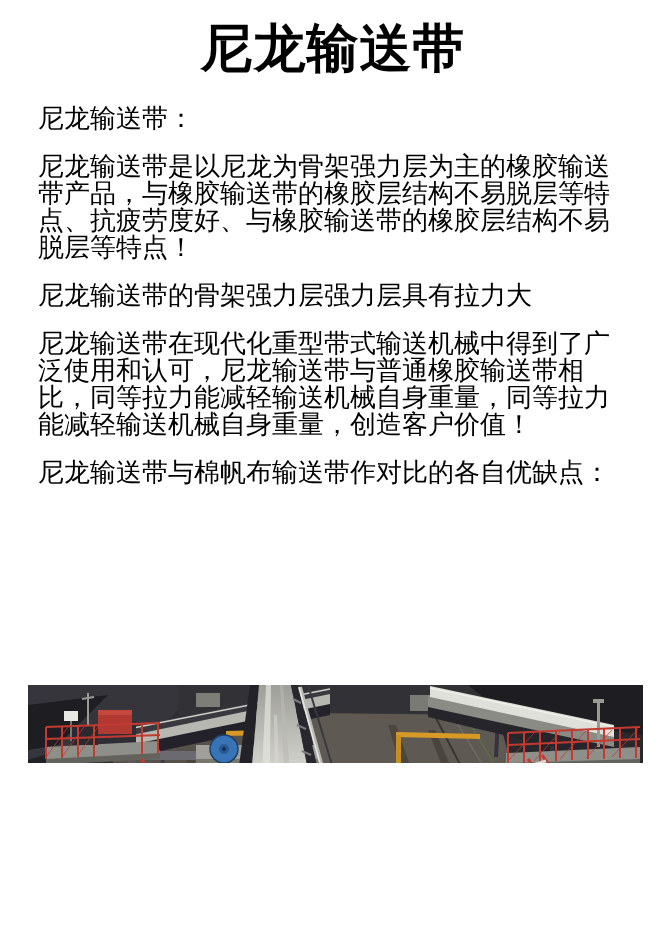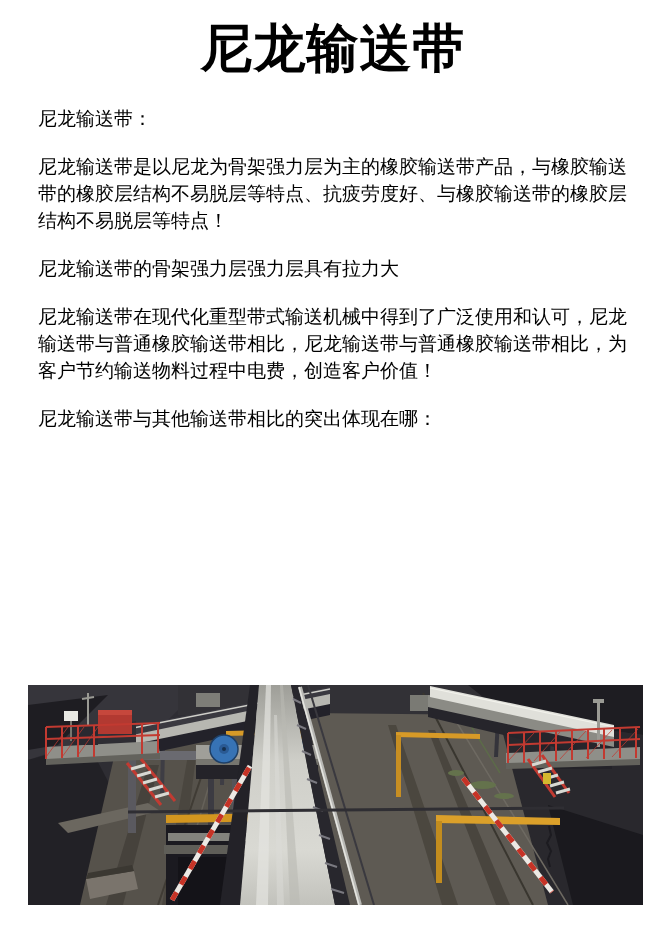--- a/index.html
+++ b/index.html
@@ -1,40 +1,40 @@
 <!DOCTYPE html>
 <html style="--coalDark: #1e1d22; --coalMid: #2e2d33; --groundGravel: #56524b; --groundLight: #5e5a53; --beltLight: #cfcfc9; --beltEdgeDark: #232228; --boomSilver: #b7b7b1; --boomWhite: #e0e0da; --railingRed: #c23a31; --pulleyBlue: #3773b5; --gantryYellow: #d79a27; --stripeRed: #c63326; --stripeWhite: #ece9e4; --grassGreen: #64724c; --steelGray: #8f8f89;"><head>
 <meta charset="utf-8">
 <style>
   * { box-sizing: border-box; }
   html, body { margin: 0; padding: 0; background: #ffffff; }
   .page {
     position: relative;
     width: 666px;
-    height: 930px;
+    height: 763px;
     background: #ffffff;
     overflow: hidden;
     font-family: "Liberation Sans", "DejaVu Sans", sans-serif;
     color: #000000;
   }
   .title {
     margin: 0;
     padding-top: 16px;
     font-size: 52px;
     line-height: 64px;
     font-weight: bold;
     text-align: center;
     letter-spacing: 1px;
     color: #000000;
   }
   .content {
     margin: 25px 34px 0 38px;
     height: 558px;
     overflow: hidden;
-    font-size: 19px;
+    font-size: 26px;
     line-height: 27px;
   }
   .content p { margin: 0 0 21px 0; }
   .photo-wrap {
     margin: 22px 0 0 28px;
     width: 615px;
     height: 220px;
   }
   .photo-wrap svg { display: block; }
 </style>
@@ -42,22 +42,22 @@
 <body>
 
 <div class="page">
 
   <h1 class="title">尼龙输送带</h1>
 
   <div class="content">
     <p>尼龙输送带：</p>
     <p>尼龙输送带是以尼龙为骨架强力层为主的橡胶输送带产品，与橡胶输送带的橡胶层结构不易脱层等特点、抗疲劳度好、与橡胶输送带的橡胶层结构不易脱层等特点！</p>
     <p>尼龙输送带的骨架强力层强力层具有拉力大</p>
-    <p>尼龙输送带在现代化重型带式输送机械中得到了广泛使用和认可，尼龙输送带与普通橡胶输送带相比，尼龙输送带与普通橡胶输送带相比，为客户节约输送物料过程中电费，创造客户价值！</p>
-    <p>尼龙输送带与其他输送带相比的突出体现在哪：</p>
+    <p>尼龙输送带在现代化重型带式输送机械中得到了广泛使用和认可，尼龙输送带与普通橡胶输送带相比，同等拉力能减轻输送机械自身重量，同等拉力能减轻输送机械自身重量，创造客户价值！</p>
+    <p>尼龙输送带与棉帆布输送带作对比的各自优缺点：</p>
   </div>
 
   <div class="photo-wrap">
     <svg width="615" height="220" viewBox="0 0 615 220">
       <defs>
         <linearGradient id="beltGrad" x1="0" y1="0" x2="0" y2="1">
           <stop offset="0" stop-color="#9e9e98"></stop>
           <stop offset="0.35" stop-color="var(--beltLight)"></stop>
           <stop offset="0.75" stop-color="#d9d9d3"></stop>
           <stop offset="1" stop-color="#c2c2bc"></stop>

